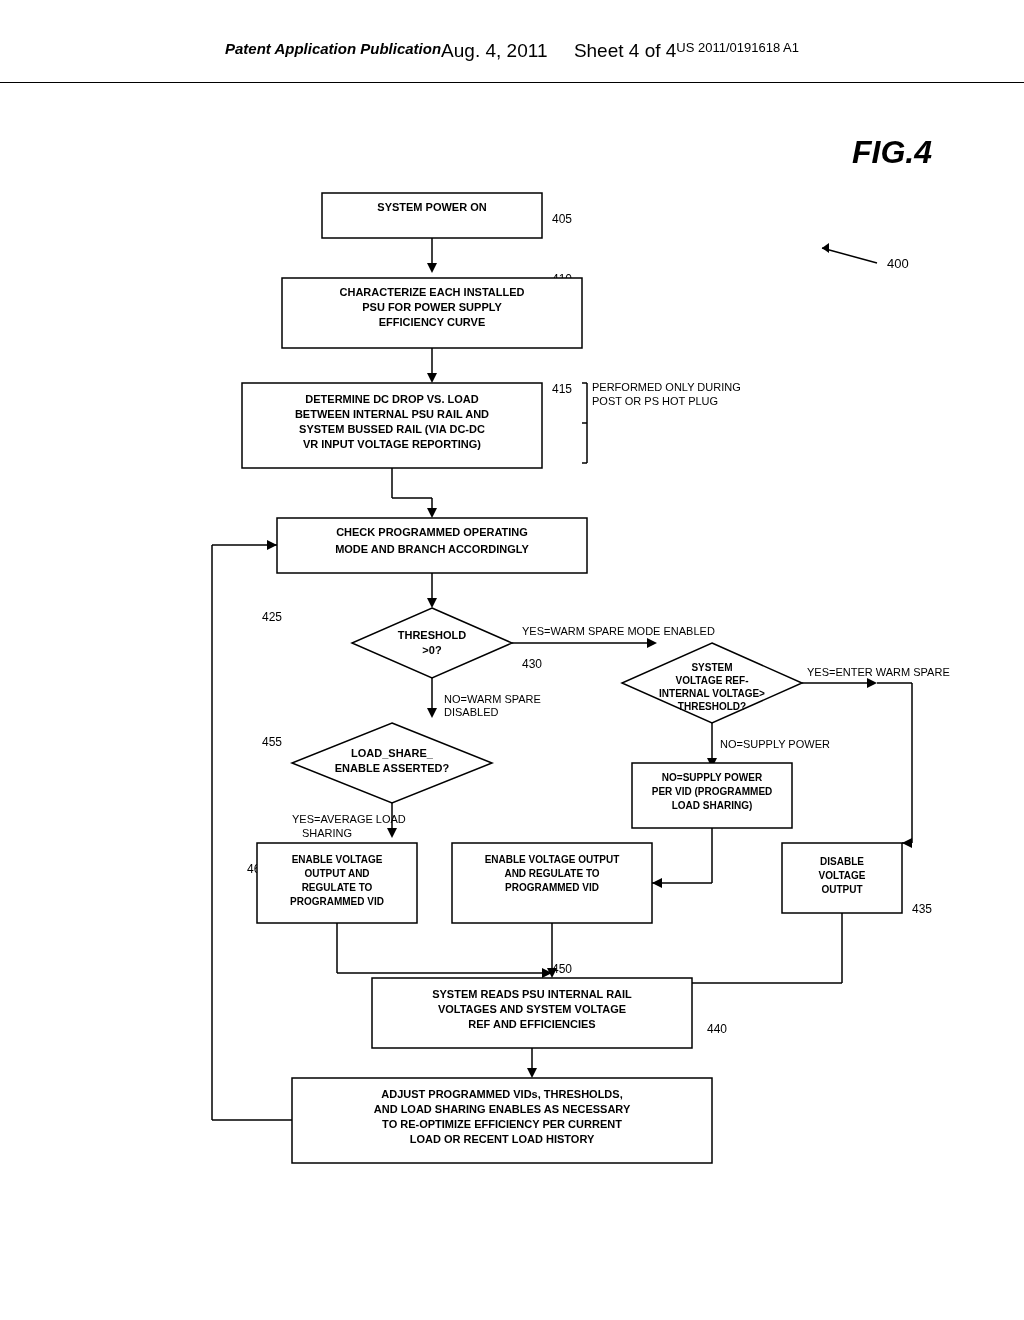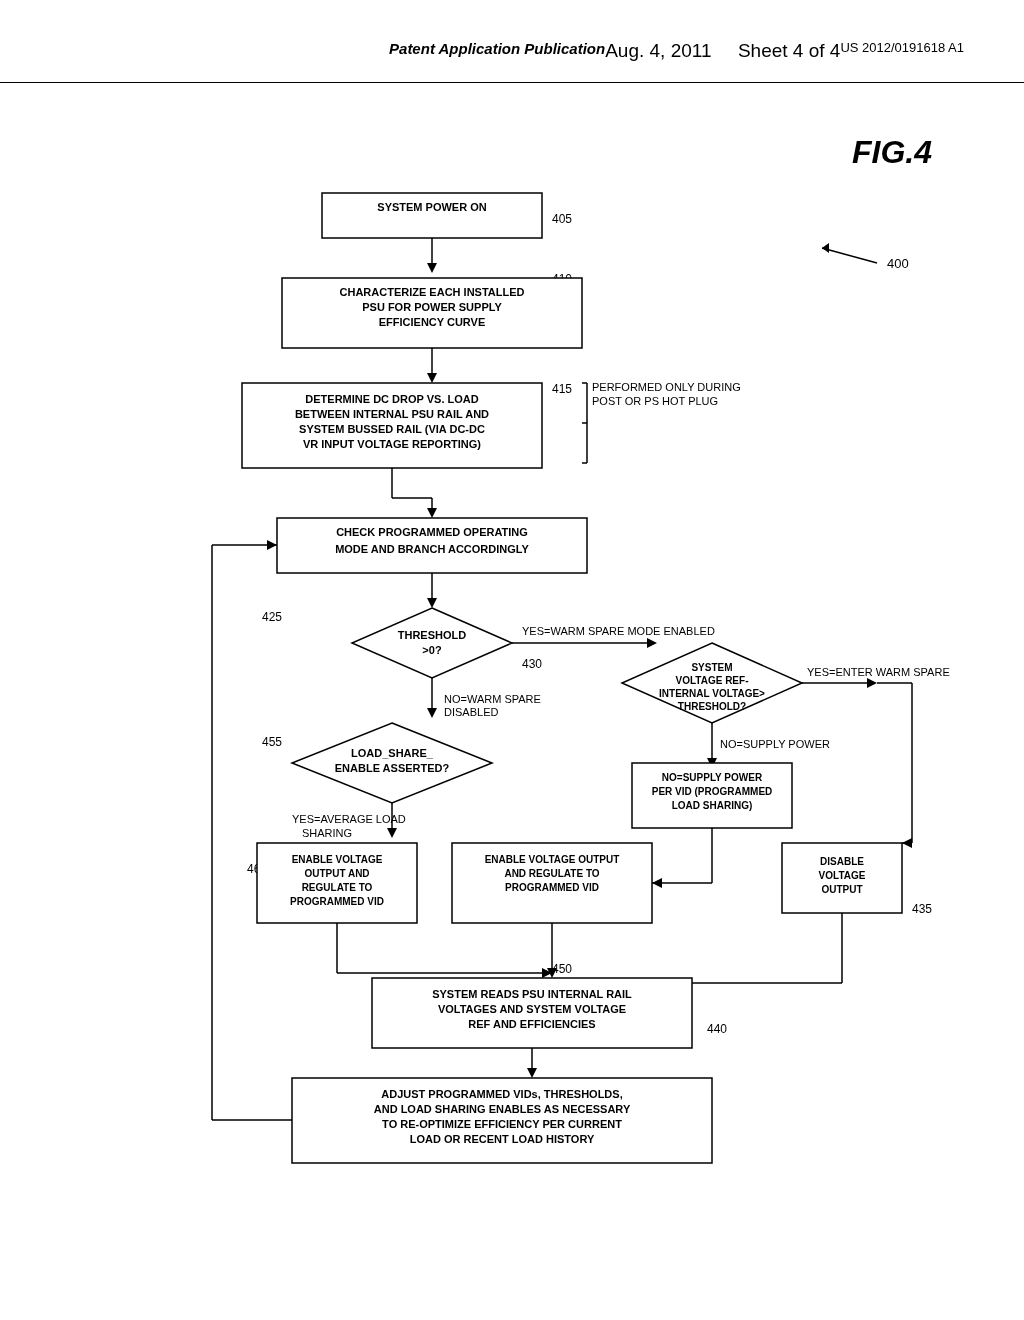--- a/index.html
+++ b/index.html
@@ -12,21 +12,21 @@
     }
     .page {
       width: 1024px;
       min-height: 1320px;
       background: #fff;
       position: relative;
       padding: 0;
     }
     .header {
       display: flex;
-      justify-content: flex-end;
+      justify-content: center;
       align-items: flex-start;
       padding: 40px 60px 20px 60px;
       border-bottom: 1px solid #000;
       margin-bottom: 10px;
     }
     .diagram-area {
       position: relative;
       width: 100%;
       padding: 20px 92px;
     }
@@ -41,21 +41,21 @@
 </head>
 <body>
 
 <div class="page">
   <div class="header">
     <div style="font-size:15px;font-weight:bold;font-style:italic;">Patent Application Publication</div>
     <div style="font-size:19px;text-align:center;">
       <span>Aug. 4, 2011</span>&nbsp;&nbsp;&nbsp;&nbsp;
       <span>Sheet 4 of 4</span>
     </div>
-    <div style="font-size:13px;">US 2012/0191618 A1</div>
+    <div style="font-size:13px;">US 2011/0191618 A1</div>
   </div>
 
   <div class="diagram-area">
     <svg width="900" height="1170" viewBox="0 0 900 1170">
 
       <text x="760" y="50" font-size="32" font-weight="bold" font-style="italic">FIG.4</text>
 
       <text x="795" y="155" font-size="13">400</text>
       <line x1="785" y1="150" x2="730" y2="135" stroke="#000" stroke-width="1.5"></line>
       <polygon points="730,135 737,130 737,140" fill="#000"></polygon>

